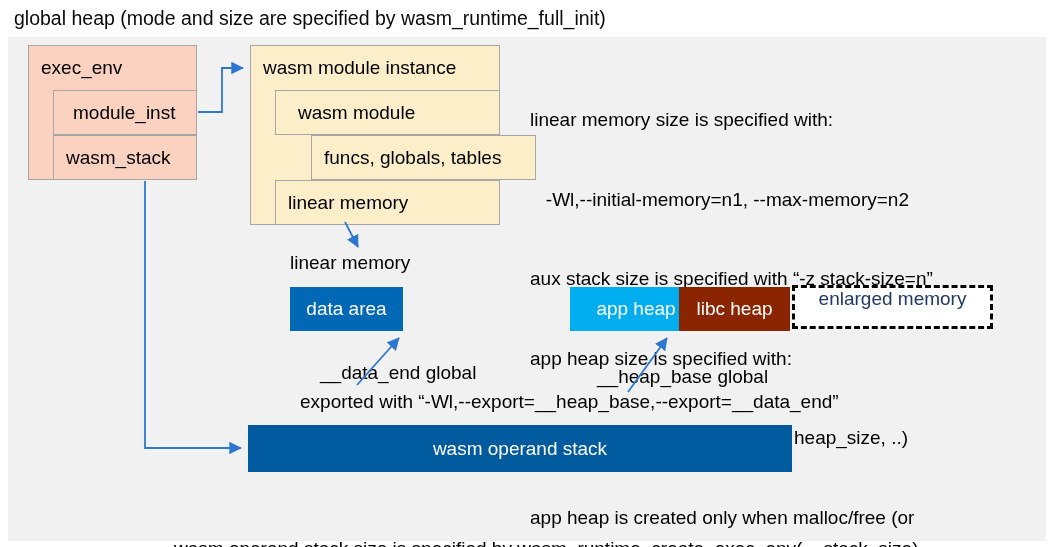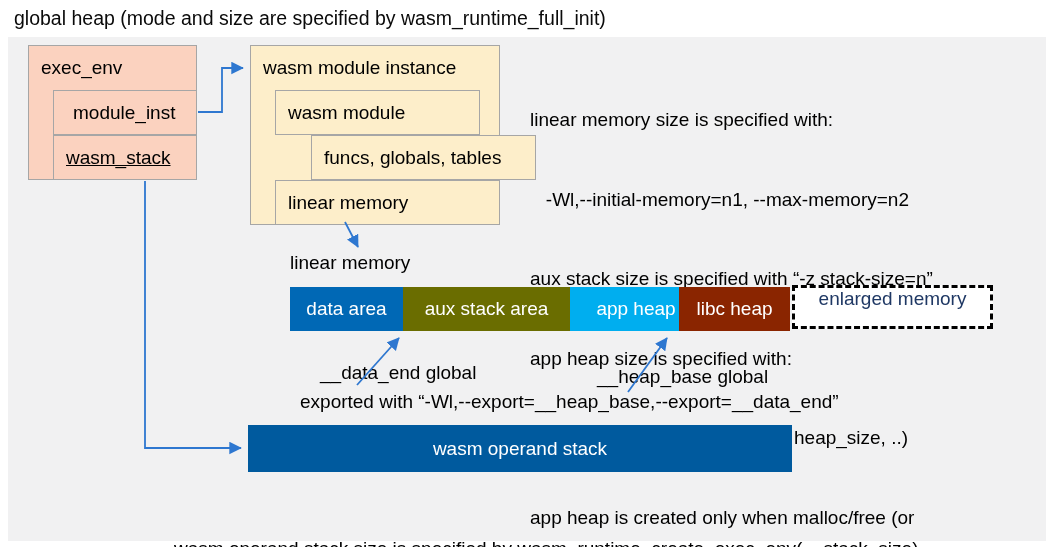--- a/index.html
+++ b/index.html
@@ -41,28 +41,28 @@
   <div class="title">global heap (mode and size are specified by wasm_runtime_full_init)</div>
 
   <div class="panel"></div>
 
   <div class="box pink" style="left:28px; top:45px; width:169px; height:135px;">
     <div class="box-label">exec_env</div>
   </div>
   <div class="box pink" style="left:53px; top:90px; width:144px; height:45px;padding-left:7px;">
     <div class="box-label">module_inst</div>
   </div>
-  <div class="box pink" style="left:53px; top:135px; width:144px; height:45px;text-decoration:underline;">
+  <div class="box pink" style="left:53px; top:135px; width:144px; height:45px;">
     <div class="box-label">wasm_stack</div>
   </div>
 
   <div class="box cream" style="left:250px; top:45px; width:250px; height:180px;">
     <div class="box-label">wasm module instance</div>
   </div>
-  <div class="box cream" style="left:275px; top:90px; width:205px; height:45px;">
+  <div class="box cream" style="left:275px; top:90px; width:225px; height:45px;padding-left:10px;">
     <div class="box-label">wasm module</div>
   </div>
   <div class="box cream" style="left:275px; top:135px; width:225px; height:45px;margin-left:36px;">
     <div class="box-label">funcs, globals, tables</div>
   </div>
   <div class="box cream" style="left:275px; top:180px; width:225px; height:45px;">
     <div class="box-label">linear memory</div>
   </div>
 
   <div class="note-lines">
@@ -72,23 +72,20 @@
     <div>app heap size is specified with:</div>
     <div>   wasm_runtime_instantiate(.., heap_size, ..)</div>
     <div>app heap is created only when malloc/free (or</div>
     
   </div>
 
   <div class="lm-label">linear memory</div>
 
   <div class="seg" style="left: 290px; width: 113px; background-color: rgb(0, 104, 181);">
     <span>data area</span>
-  </div>
-  <div class="seg" style="left: 403px; width: 167px; background-color: rgb(106, 109, 0);">
-    <span>aux stack area</span>
   </div>
   <div class="seg" style="left: 570px; width: 132px; background-color: rgb(0, 174, 239);">
     <span>app heap</span>
   </div>
   <div class="seg" style="left: 679px; width: 111px; background-color: rgb(138, 37, 0);">
     <span>libc heap</span>
   </div>
   <div class="seg-dashed" style="left: 792px; width: 201px; color: rgb(31, 56, 100);">
     <span>enlarged memory</span>
   </div>

